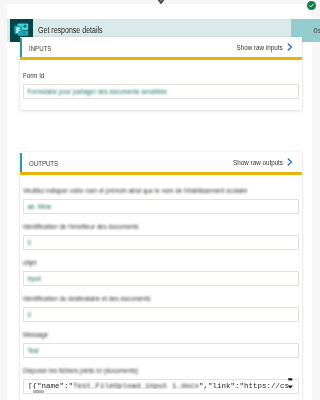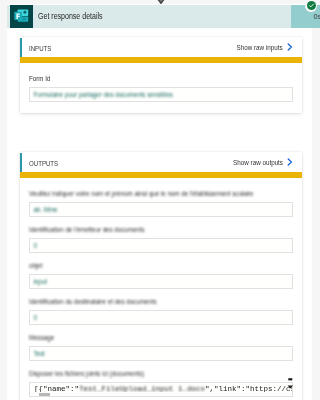--- a/index.html
+++ b/index.html
@@ -4,44 +4,44 @@
 <style>
   html,body{margin:0;padding:0;}
   body{width:320px;height:400px;overflow:hidden;background:#f6f6f6;
        font-family:"Liberation Sans",sans-serif;-webkit-font-smoothing:antialiased;}
   .page{position:relative;width:320px;height:400px;overflow:hidden;}
 
   .arrowhead{position:absolute;left:155px;top:0;width:12px;height:6px;}
 
   .surface{position:absolute;left:7px;top:4px;width:305px;height:396px;background:#ffffff;}
 
-  .cardhead{position:absolute;left:7px;top:5px;width:305px;height:23px;background:#daeaea;}
+  .cardhead{position:absolute;left:7px;top:19px;width:305px;height:23px;background:#daeaea;}
   .cardhead .icon{position:absolute;left:3px;top:0;width:23px;height:23px;background:#044548;}
   .cardhead .title{position:absolute;left:31px;top:0;height:23px;line-height:23px;
       font-size:8.2px;color:#201f1e;transform:scaleX(.86);transform-origin:left center;}
   .cardhead .dur{position:absolute;left:284px;top:0;width:21px;height:23px;background:#94cdcd;padding-left:16px;}
   .cardhead .dur span{display:block;text-align:center;line-height:23px;font-size:7.4px;color:#3a3a3a;}
   .badge{position:absolute;left:305.4px;top:-0.1px;width:11.8px;height:11.8px;border-radius:50%;
       background:#fafafa;}
   .badge .circ{position:absolute;left:1.4px;top:1.4px;width:9px;height:9px;border-radius:50%;background:#107c41;}
   .badge svg{position:absolute;left:2.4px;top:2.4px;width:7px;height:7px;}
 
   
   .sect{position:absolute;left:20px;width:282px;background:#fff;
       box-shadow:0 .3px 1.1px rgba(0,0,0,.10),0 1.4px 3.2px rgba(0,0,0,.13);}
-  .sect .hdr{position:relative;height:20px;border-bottom:6px solid #eab308;text-decoration:underline;}
+  .sect .hdr{position:relative;height:20px;border-bottom:3px solid #eab308;text-decoration:underline;}
   .sect .bar{position:absolute;left:0px;top:1px;width:2px;height:19px;background:#2c9aa6;}
   .sect .hdrtext{position:absolute;left:9px;top:1.5px;height:20px;line-height:20px;
       font-size:7.1px;color:#3a3a3a;transform:scaleX(.86);transform-origin:left center;}
   .sect .rawlink{position:absolute;right:19px;top:1px;height:20px;line-height:20px;
       font-size:7.3px;color:#323130;transform:scaleX(.86);transform-origin:right center;}
   .sect .chev{position:absolute;right:9px;top:6.4px;width:6px;height:8px;}
   .sect .body{padding:0 0 11px 0;}
 
-  .field{position:relative;margin:0 9px;}
+  .field{position:relative;margin:0 3px;}
   .field .lbl{font-size:7.2px;color:#323130;line-height:8px;padding-top:9px;white-space:nowrap;overflow:hidden;
       transform:scaleX(.86);transform-origin:left top;width:116%;}
   .field:first-child .lbl{padding-top:12px;}
   .field .inp{margin-top:4px;height:15px;border:1px solid #e3e1df;background:#fffffd;box-sizing:border-box;}
   .field .inp .val{padding:0 4px;line-height:13px;font-size:7.2px;color:#1b6e66;white-space:nowrap;overflow:hidden;
       transform:scaleX(.86);transform-origin:left center;width:116%;}
   .blur{filter:blur(1.05px);}
   .field .inp .val.mono{font-family:"Liberation Mono",monospace;font-size:7.5px;color:#1b1a19;
       letter-spacing:0;transform:none;width:auto;}
   .field .inp.hasscroll{position:relative;overflow:hidden;}

